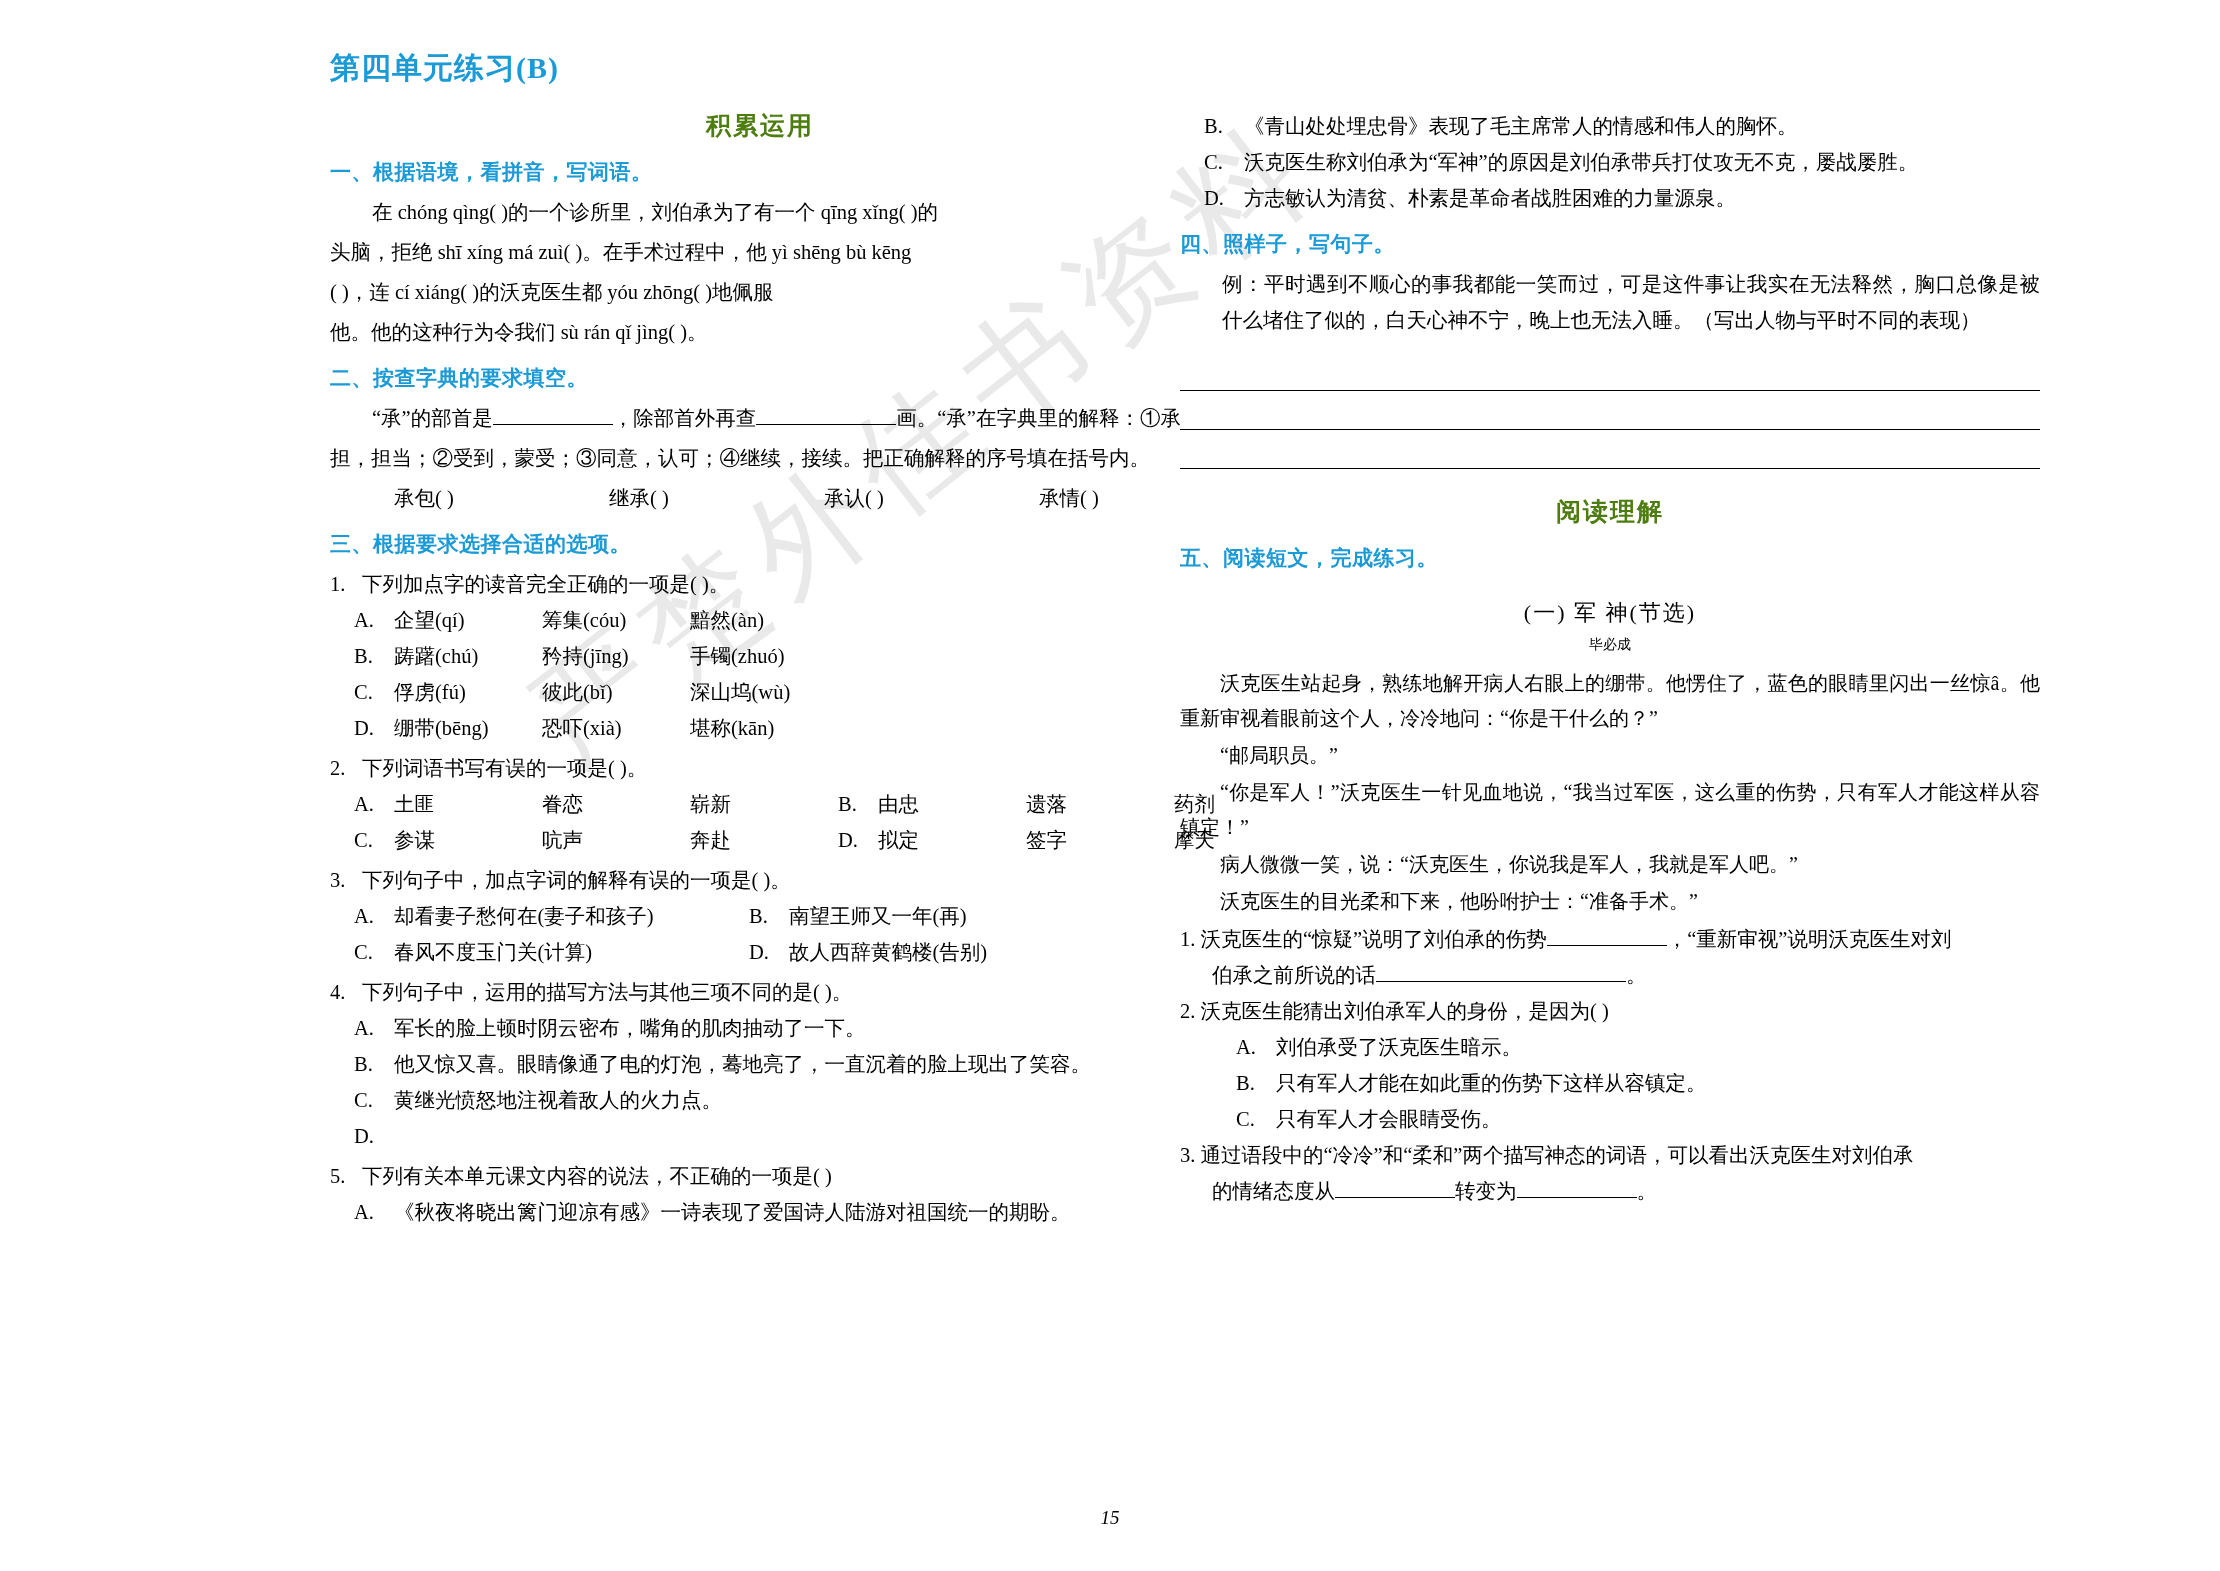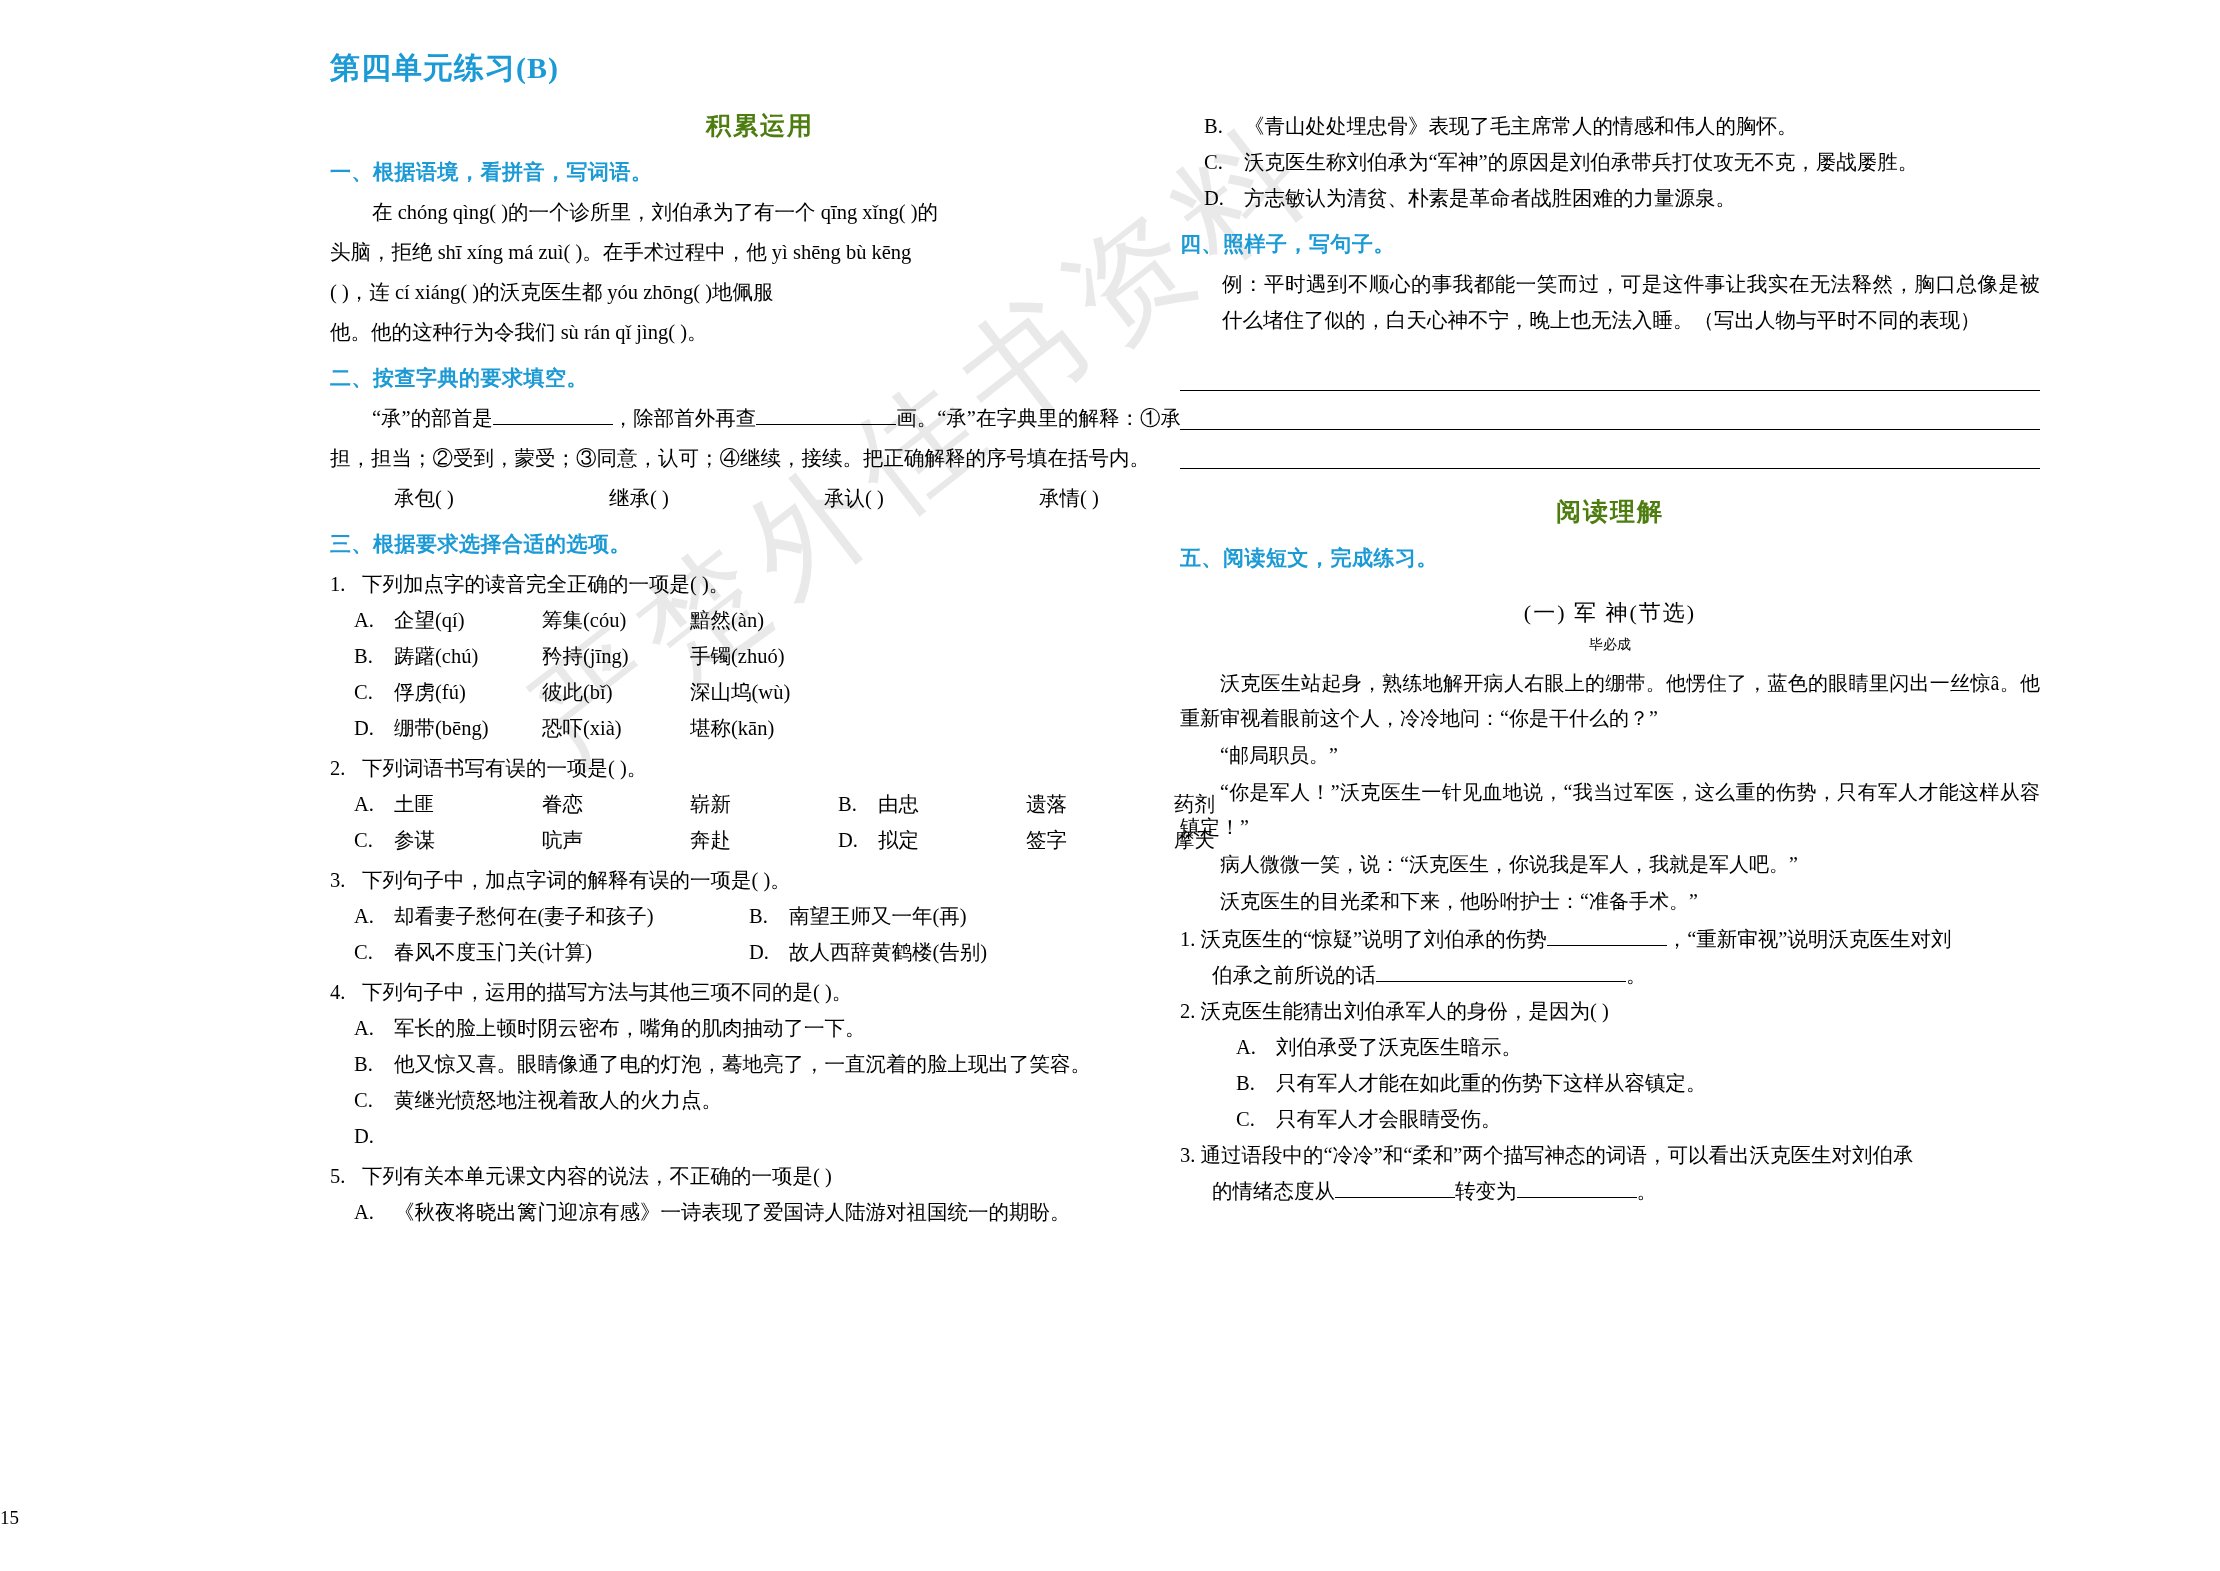--- a/index.html
+++ b/index.html
@@ -128,22 +128,23 @@
     padding-left:32px;
     text-indent:-32px;
     font-size:20.5px;
     line-height:36px;
     text-align:justify;
   }
   .pageno{
     position:absolute;
     left:0;right:0;
     bottom:42px;
-    text-align:left;
+    text-align:center;
     font-size:19px;
+    font-style:italic;
   }
 </style>
 </head>
 <body>
 
 <div class="page">
 
   <div class="watermark">严楚外佳书资料</div>
 
   <div class="col col-left">

